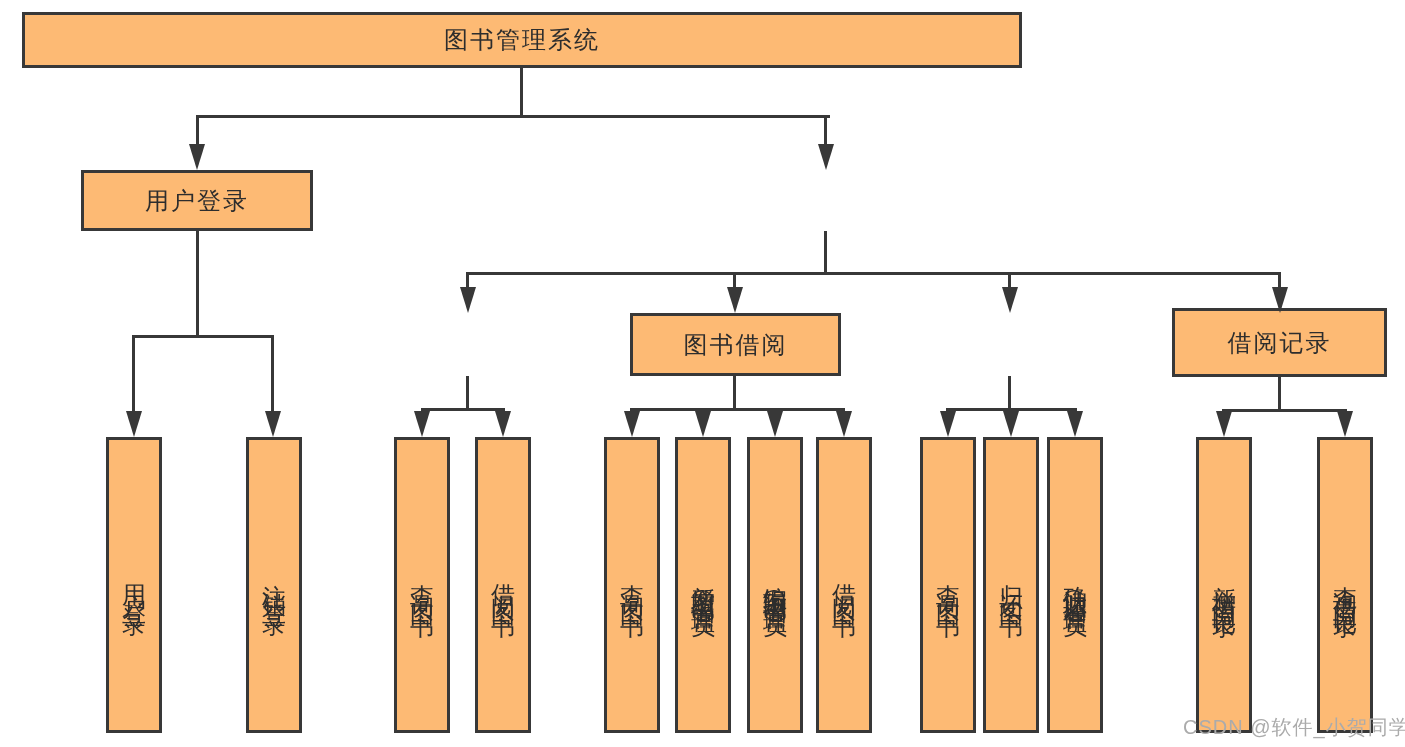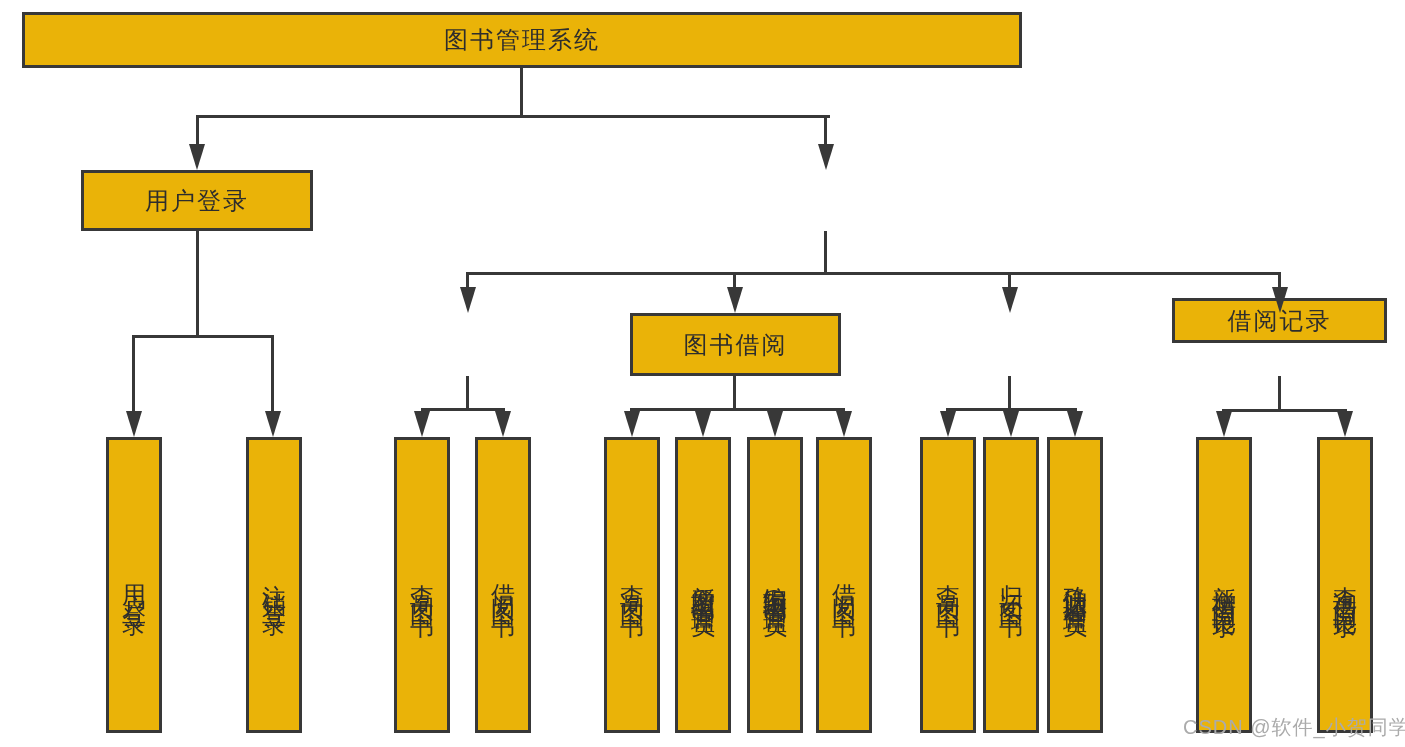--- a/index.html
+++ b/index.html
@@ -4,21 +4,21 @@
 <style>
   html,body{margin:0;padding:0;background:#fff;}
   #stage{
     position:relative;width:1405px;height:747px;overflow:hidden;
     background:var(--bg,#fff);
     font-family:"Liberation Sans",sans-serif;
   }
   .box{
     position:absolute;box-sizing:border-box;
     border:3px solid var(--line,#383838);
-    background:#eab308;color:var(--text,#2d2d2d);
+    background:#fdba74;color:var(--text,#2d2d2d);
     display:flex;align-items:center;justify-content:center;
     font-size:24px;letter-spacing:2px;line-height:1;
   }
   .vbox span{
     writing-mode:vertical-lr;text-orientation:upright;
     letter-spacing:10px;white-space:nowrap;
   }
   .vbox span.ls-m{letter-spacing:6px;}
   .vbox span.ls-s{letter-spacing:4px;}
   .h{position:absolute;height:3px;background:var(--line,#383838);}
@@ -43,21 +43,21 @@
     <span>图书管理系统</span>
   </div>
 
   <div class="box" style="left:81px;top:170px;width:232px;height:61px;">
     <span>用户登录</span>
   </div>
 
   <div class="box" style="left:630px;top:313px;width:211px;height:63px;">
     <span>图书借阅</span>
   </div>
-  <div class="box" style="left:1172px;top:298px;width:215px;height:45px;">
+  <div class="box" style="left:1172px;top:308px;width:215px;height:69px;">
     <span>借阅记录</span>
   </div>
 
   <div class="box vbox" style="left:106px;top:437px;width:56px;height:296px;">
     <span>用户登录</span>
   </div>
   <div class="box vbox" style="left:246px;top:437px;width:56px;height:296px;">
     <span>注销登录</span>
   </div>
 

